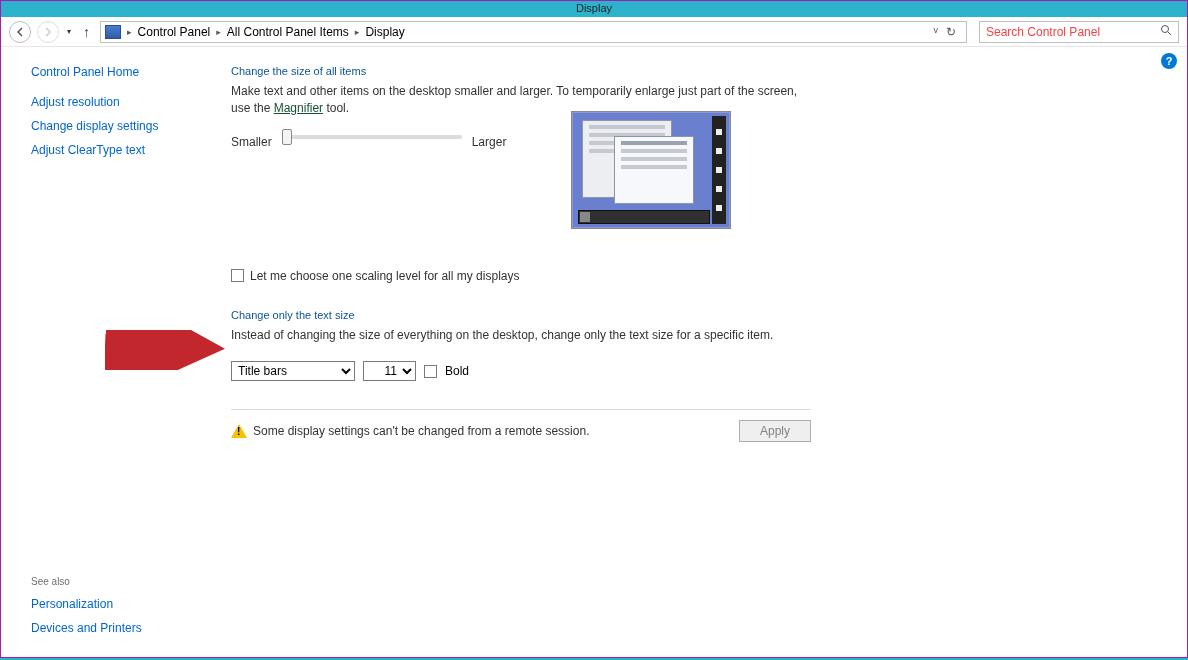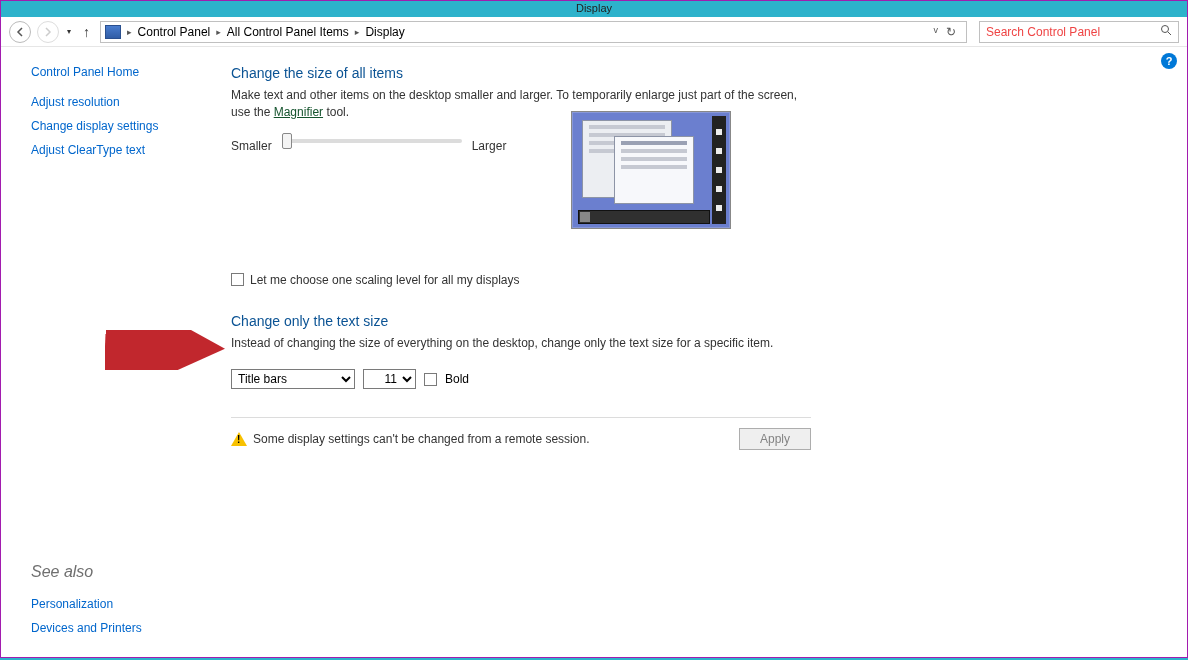--- a/index.html
+++ b/index.html
@@ -95,30 +95,30 @@
   }
   .sidebar a, .sidebar .sa {
     color: #0066cc;
     text-decoration: none;
     font-size: 12px;
     margin-bottom: 10px;
     display: block;
     cursor: pointer;
   }
   .side-sep { flex: 1; }
-  .seealso-h { color: #6f6f6f; font-size: 16px; margin-bottom: 16px; font-style: italic;}
+  .seealso-h { color: #6f6f6f; font-size: 10px; margin-bottom: 10px;}
   .main {
     flex: 1;
     padding: 18px 30px 18px 20px;
     position: relative;
   }
   h2.sec {
     font-weight: normal;
     color: #0b5394;
-    font-size: 14px;
+    font-size: 11px;
     margin: 0 0 6px 0;
   }
   .desc {
     font-size: 12px;
     color: #333;
     max-width: 570px;
     line-height: 1.4;
     margin-bottom: 18px;
   }
   .linkin { color: #14532d; text-decoration: underline; cursor: pointer; }

